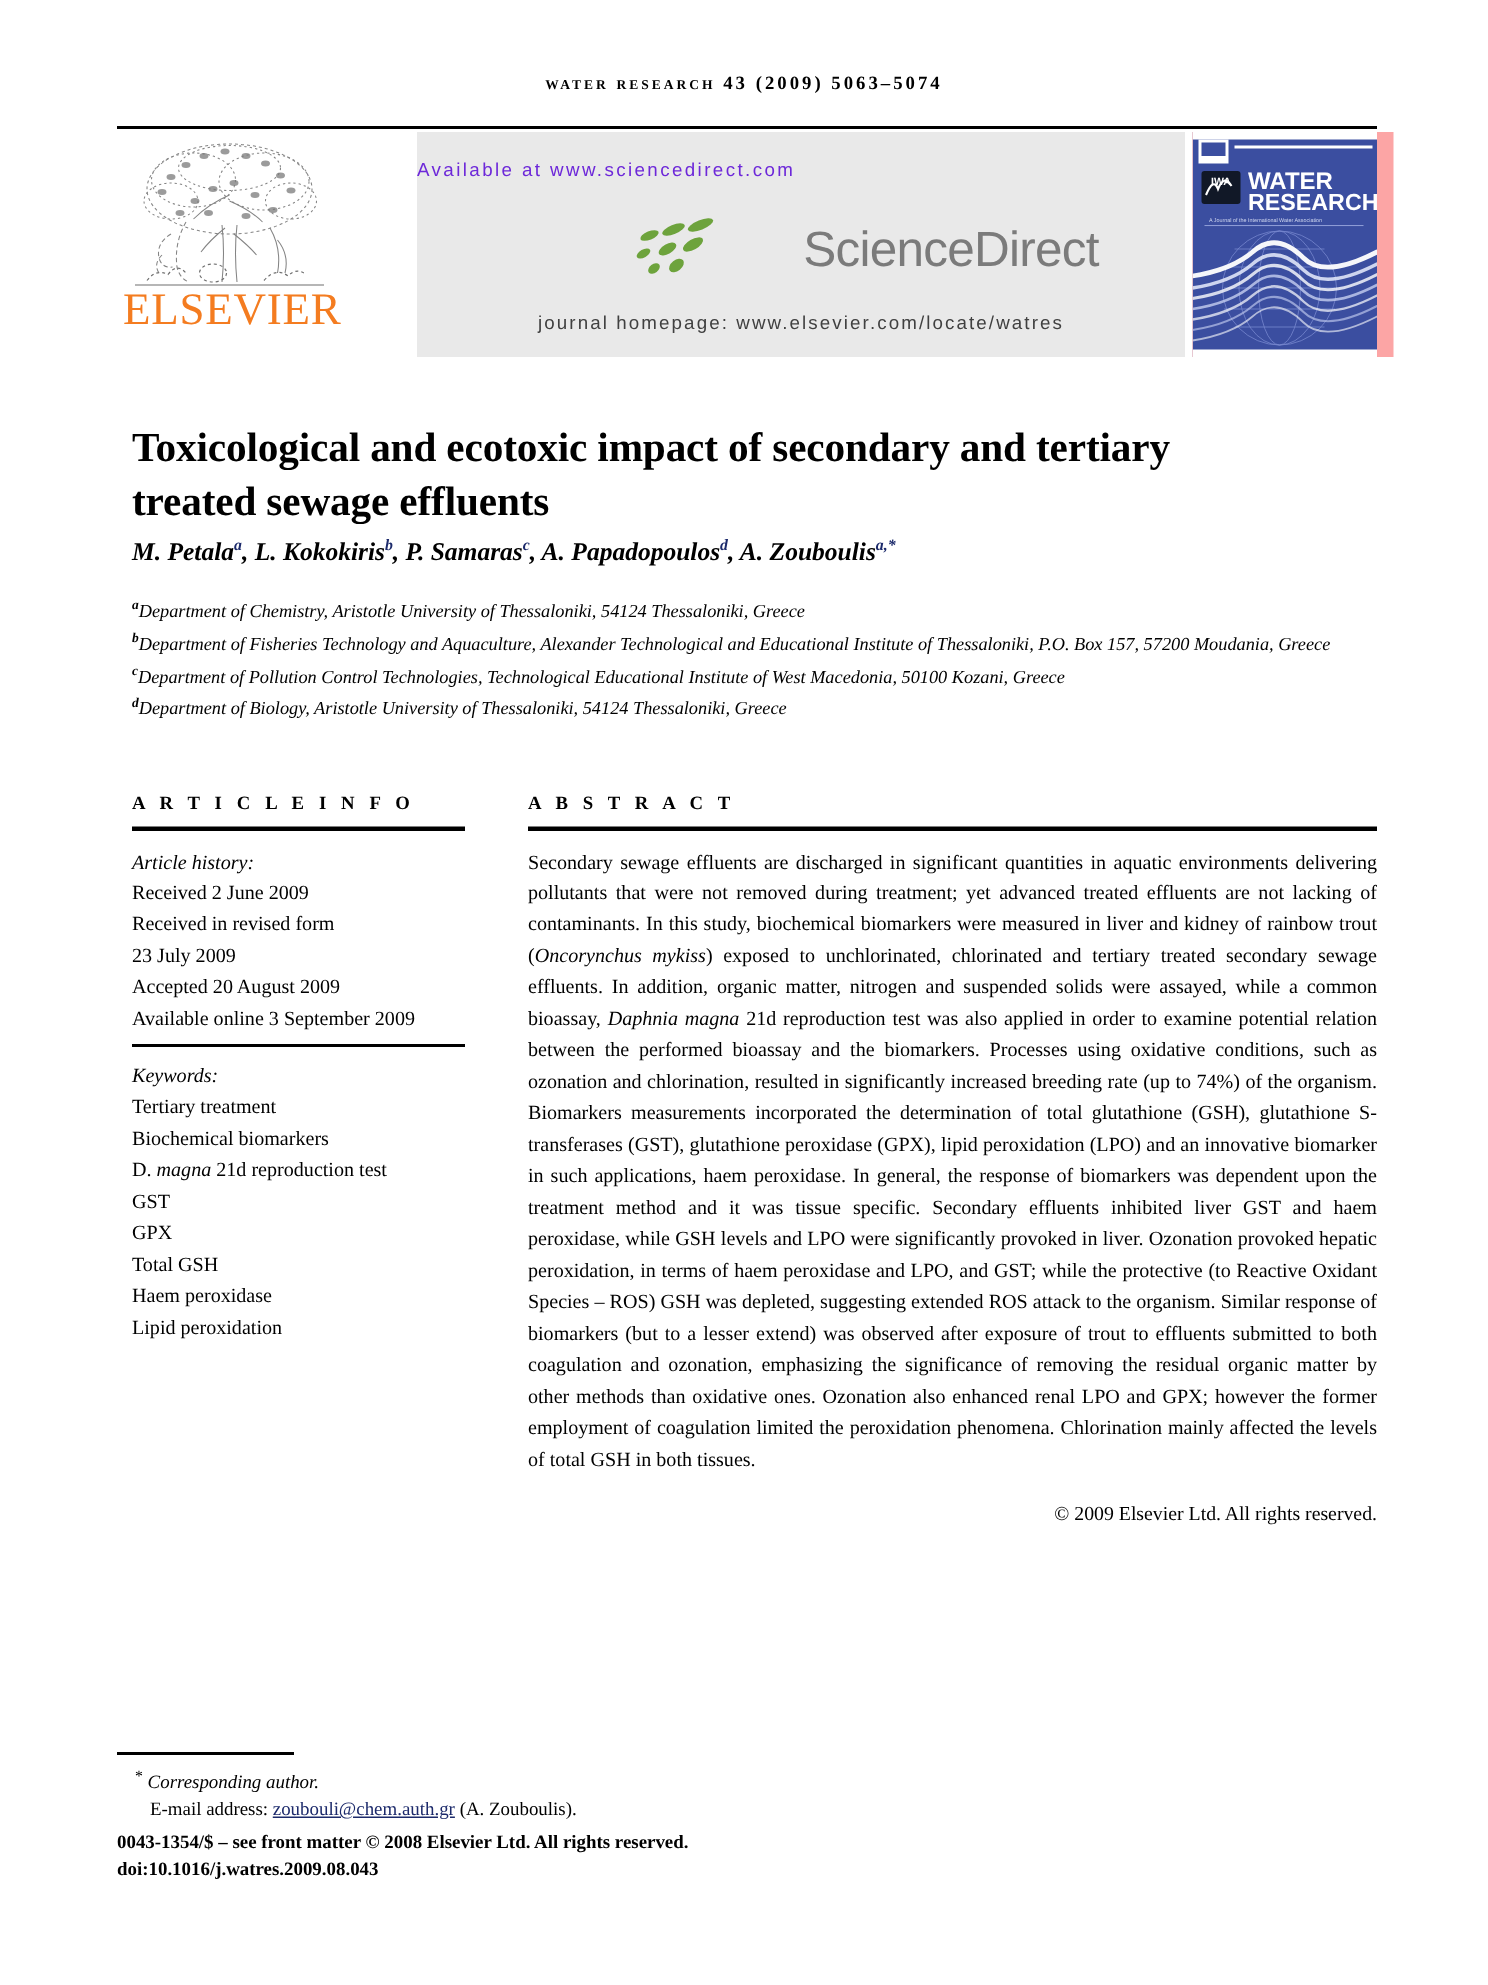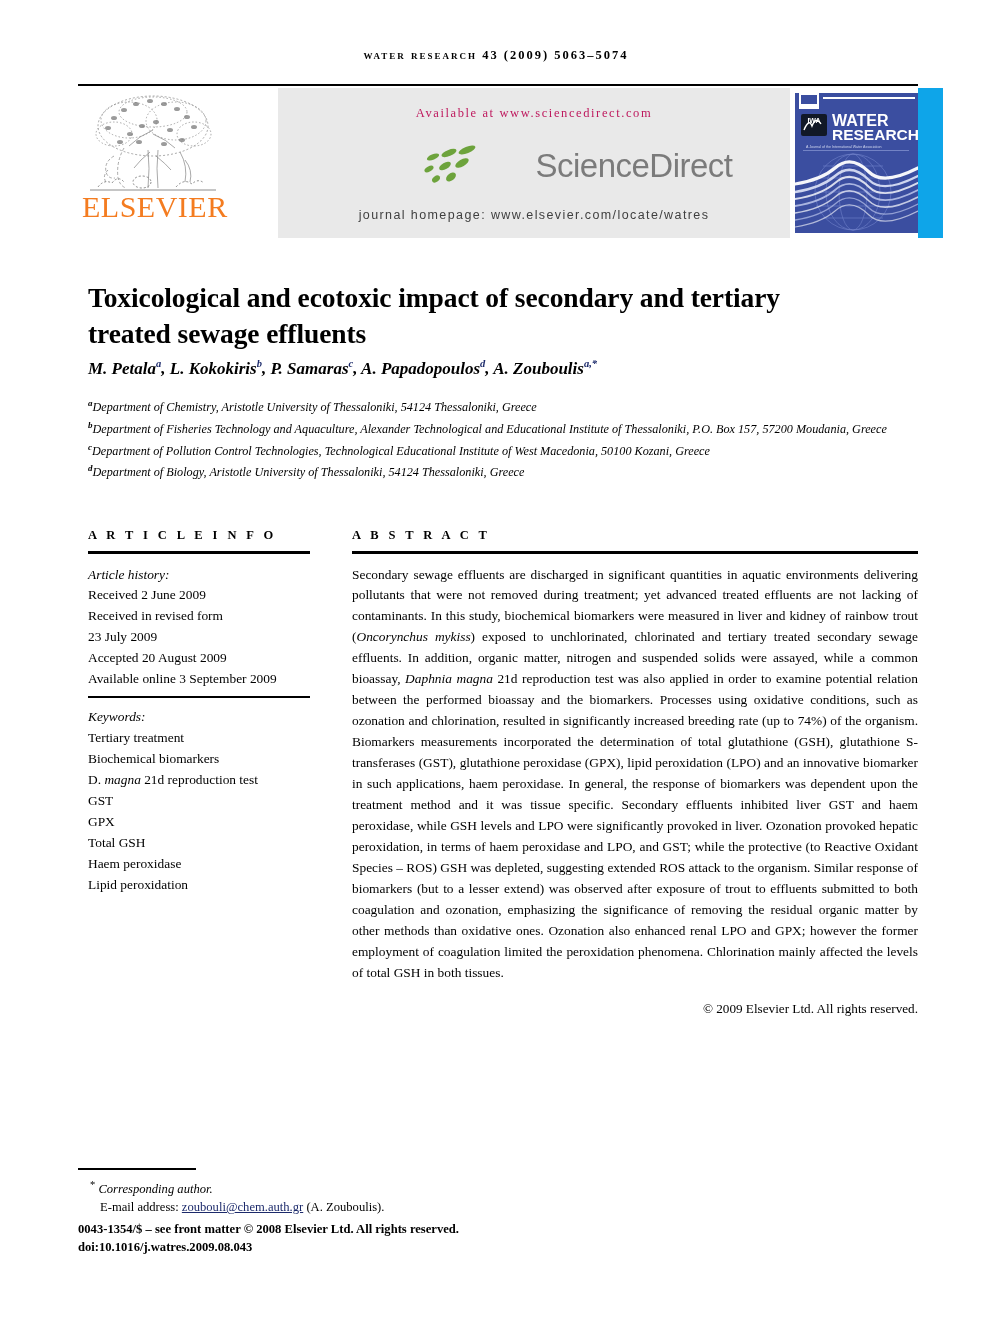--- a/index.html
+++ b/index.html
@@ -78,25 +78,24 @@
     top: 0px;
     width: 512px;
     height: 150px;
     background: #E9E9E9;
   }
   .sd-available {
     position: absolute;
     top: 18px;
     left: 0;
     width: 512px;
-    text-align: center;
-    font-family: Liberation Serif, serif;
+    font-family: Liberation Sans, sans-serif;
     font-size: 12.5px;
     letter-spacing: 1.6px;
-    color: #be185d;
+    color: #6d28d9;
   }
   .sd-logo {
     position: absolute;
     top: 52px;
     left: 0;
     width: 584px;
     height: 52px;
     display: flex;
     align-items: center;
     justify-content: center;
@@ -117,23 +116,23 @@
     text-align: center;
     font-family: "Liberation Sans", sans-serif;
     font-size: 12.5px;
     letter-spacing: 1.4px;
     color: #404040;
   }
   .cover {
     position: absolute;
     left: 717px;
     top: 0px;
-    width: 148px;
+    width: 134px;
     height: 150px;
-    background: #0ea5e9;
+    background: #fca5a5;
     overflow: hidden;
   }
 
   
   .title {
     position: absolute;
     left: 88px;
     top: 262px;
     width: 700px;
     font-family: "Liberation Serif", serif;

